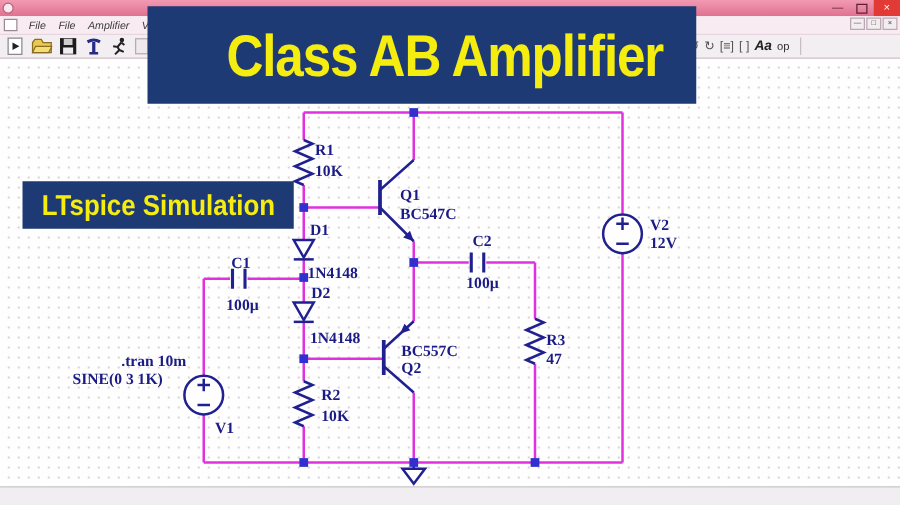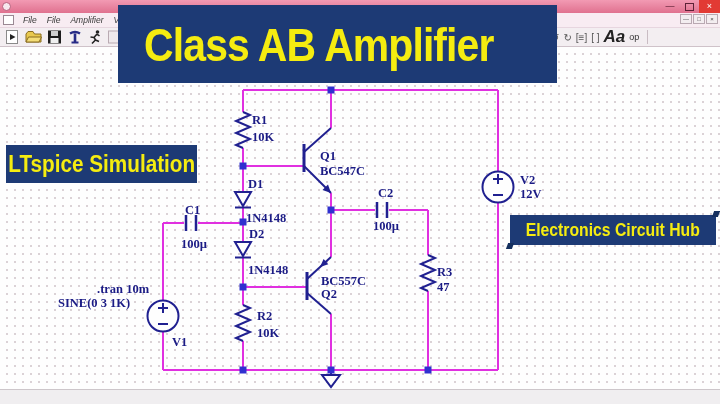--- a/index.html
+++ b/index.html
@@ -26,42 +26,42 @@
   .menu-item{padding:0 5px;white-space:nowrap;font-style:italic;}
   .mdi-controls{position:absolute;right:2px;top:1px;display:flex;gap:1px;}
   .mdi-btn{width:12px;height:10px;background:#f3edf0;border:1px solid #b9a9b2;
     font-size:6px;line-height:9px;text-align:center;color:#444;box-sizing:border-box;}
 
   .toolbar{position:absolute;top:28px;left:0;right:0;height:18px;background:#f3eef1;
     border-bottom:1px solid #cfc2c9;z-index:2;}
   .tb-left{position:absolute;left:5px;top:0px;display:flex;gap:5px;align-items:center;height:18px;}
   .tb-right{position:absolute;left:551px;top:0;display:flex;gap:4px;align-items:center;
     height:18px;font-size:10px;color:#555;}
-  .tb-aa{font-weight:bold;font-style:italic;color:#222;font-size:17px;}
+  .tb-aa{font-weight:bold;font-style:italic;color:#222;font-size:11px;}
   .tb-op{font-size:9px;color:#333;font-weight:normal;}
   .tb-sep{width:1px;height:14px;background:#c9bcc3;margin-left:4px;}
 
   .statusbar{position:absolute;bottom:0;left:0;right:0;height:14px;background:#f0eef0;
     border-top:1px solid #cdc6ca;z-index:2;}
 
   
   .canvas{position:absolute;top:46px;left:0;right:0;bottom:14px;background:#fefefe;
     background-image:radial-gradient(circle,#dbd2d6 0.9px,rgba(0,0,0,0) 1px);
     background-size:8px 8px;background-position:3px 4px;z-index:1;}
 
   svg.circuit{position:absolute;top:0;left:0;z-index:3;}
 
   
   .banner{position:absolute;left:118px;top:5px;width:439px;height:78px;background:#1d3a75;
-    z-index:5;display:flex;align-items:center;justify-content:flex-start;}
+    z-index:5;display:flex;align-items:center;justify-content:flex-end;}
   .banner-text{font-size:47px;font-weight:bold;color:#f5ec10;white-space:nowrap;
     transform:scaleX(0.87);letter-spacing:-1px;}
   .overlay-box{position:absolute;background:#1d3a75;z-index:5;display:flex;
     align-items:center;justify-content:center;}
-  .ov-left{left:6px;top:145px;width:191px;height:38px;}
+  .ov-left{left:18px;top:145px;width:217px;height:38px;}
   .ov-left .ov-text{font-size:23px;}
   .ov-right{left:510px;top:215px;width:206px;height:30px;}
   .ov-right .ov-text{font-size:17.5px;}
   .ov-text{font-weight:bold;color:#f5ec10;white-space:nowrap;transform:scaleX(0.9);}
   .ov-right:before{content:"";position:absolute;right:-3px;top:-4px;border-left:6px solid #122granted;
     border:0;width:6px;height:6px;background:#16305f;transform:skewX(-20deg);}
   .ov-right:after{content:"";position:absolute;left:-3px;bottom:-4px;width:6px;height:6px;
     background:#16305f;transform:skewX(-20deg);}
 
   
@@ -263,19 +263,16 @@
       <text x="520" y="198">12V</text>
     </g>
   </svg>
 
   <div class="banner">
     <span class="banner-text">Class AB Amplifier</span>
   </div>
   <div class="overlay-box ov-left">
     <span class="ov-text">LTspice Simulation</span>
   </div>
-  <div class="overlay-box ov-right">
-    <span class="ov-text">Electronics Circuit Hub</span>
-  </div>
 
   <div class="statusbar"></div>
 
 </div>
 
 </body></html>

